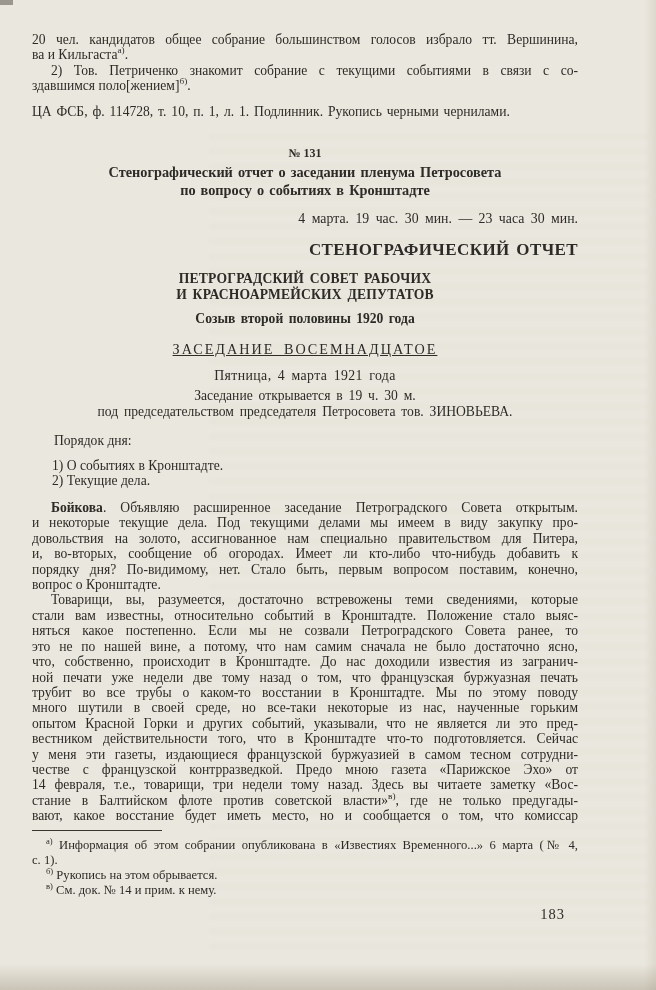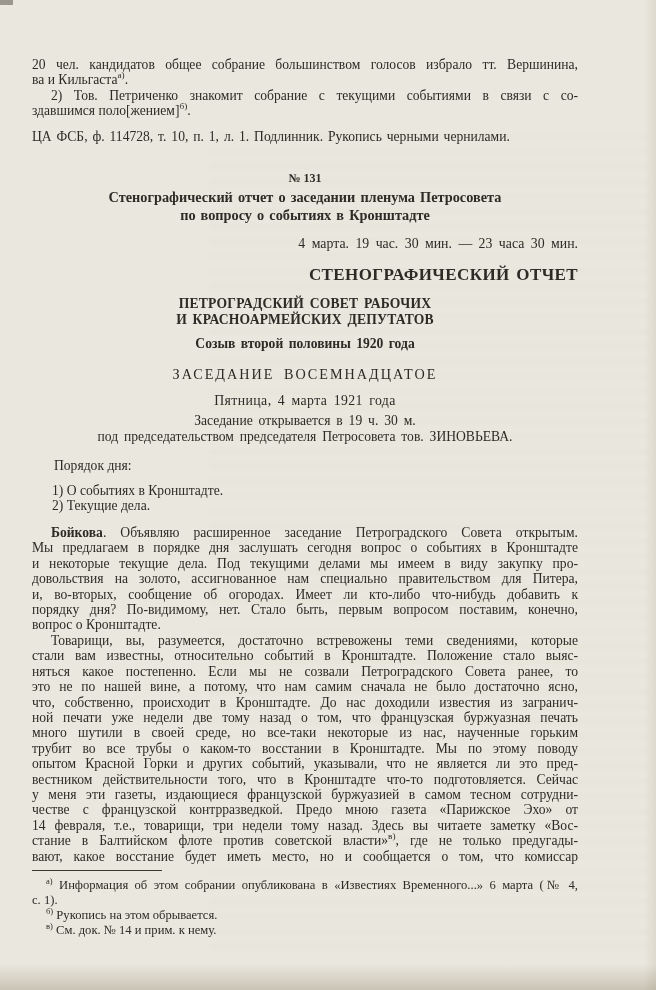--- a/index.html
+++ b/index.html
@@ -13,40 +13,40 @@
   
   .corner-mark{position:absolute;top:0;left:0;width:13px;height:5px;background:rgba(90,86,74,.55);}
   .shade-bottom{position:absolute;left:0;right:0;bottom:0;height:26px;
     background:linear-gradient(to bottom,rgba(125,115,88,0),rgba(125,115,88,.30));}
   .shade-right{position:absolute;top:0;bottom:0;right:0;width:12px;
     background:linear-gradient(to right,rgba(125,115,88,0),rgba(125,115,88,.12));}
   .bleed{position:absolute;top:130px;bottom:40px;left:210px;right:8px;z-index:0;
     background:repeating-linear-gradient(to bottom,transparent 0 5px,#76815f 5px 8px,transparent 8px 15px);
     opacity:.045;filter:blur(2px);pointer-events:none;}
   .content{position:relative;z-index:1;box-sizing:border-box;
-    padding:32px 44px 0 32px;width:622px;margin-top:25px;}
+    padding:32px 44px 0 32px;width:622px;}
   
   .body-text{font-size:13.6px;line-height:15.4px;}
   .line{text-align:justify;text-align-last:justify;}
   .line.left-last{text-align:right;text-align-last:left;}
   .line.indent{text-indent:19px;}
   sup{font-size:.68em;vertical-align:super;line-height:0;}
   b{font-weight:bold;}
   .archive-line{margin-top:10px;line-height:15.4px;text-align:left;word-spacing:1.5px;}
   
   .doc-head{margin-top:26px;text-align:center;}
   .doc-number{font-weight:bold;font-size:12px;line-height:16px;}
   .doc-title{margin-top:3px;font-weight:bold;font-size:14.3px;line-height:17.5px;word-spacing:1.5px;}
   .doc-time{margin-top:12px;text-align:right;font-size:13.8px;line-height:15.4px;word-spacing:3px;}
   
   .session-head{text-align:center;}
   .report-title{margin-top:16px;font-weight:bold;font-size:17px;line-height:16px;letter-spacing:.4px;word-spacing:2px;text-align:right;}
   .council{margin-top:13px;font-weight:bold;font-size:13.6px;line-height:15.5px;letter-spacing:.2px;word-spacing:2px;}
   .convocation{margin-top:9px;font-weight:bold;font-size:13.6px;line-height:15.5px;word-spacing:2px;}
-  .session-title{margin-top:14px;font-size:14.2px;line-height:16px;letter-spacing:2px;word-spacing:4px;}
+  .session-title{margin-top:14px;font-size:14.2px;line-height:16px;letter-spacing:2px;word-spacing:4px;text-decoration:underline;}
   .session-date{margin-top:11px;font-size:13.8px;line-height:15.5px;letter-spacing:.4px;word-spacing:2.5px;}
   .opening{margin-top:5px;font-size:13.6px;line-height:15.5px;word-spacing:2.5px;}
   
   .agenda{margin-top:14px;}
   .agenda-label{padding-left:22px;font-size:13.6px;line-height:15.4px;}
   .agenda-items{margin-top:9px;}
   .agenda-item{padding-left:20px;font-size:13.6px;line-height:15.6px;}
   
   .speech{margin-top:11px;}
   
@@ -108,36 +108,35 @@
       <div class="agenda-label">Порядок дня:</div>
       <div class="agenda-items">
         <div class="agenda-item">1) О событиях в Кронштадте.</div>
         <div class="agenda-item">2) Текущие дела.</div>
       </div>
     </section>
 
     <section class="speech body-text">
         <div>
           <div class="line indent"><b>Бойкова</b>. Объявляю расширенное заседание Петроградского Совета открытым.</div>
-          <div class="line">Мы предлагаем в порядке дня заслушать сегодня вопрос о событиях в Кронштадте</div>
           <div class="line">и некоторые текущие дела. Под текущими делами мы имеем в виду закупку про-</div>
           <div class="line">довольствия на золото, ассигнованное нам специально правительством для Питера,</div>
           <div class="line">и, во-вторых, сообщение об огородах. Имеет ли кто-либо что-нибудь добавить к</div>
           <div class="line">порядку дня? По-видимому, нет. Стало быть, первым вопросом поставим, конечно,</div>
           <div class="line left-last">вопрос о Кронштадте.</div>
         </div>
         <div>
           <div class="line indent">Товарищи, вы, разумеется, достаточно встревожены теми сведениями, которые</div>
           <div class="line">стали вам известны, относительно событий в Кронштадте. Положение стало выяс-</div>
           <div class="line">няться какое постепенно. Если мы не созвали Петроградского Совета ранее, то</div>
           <div class="line">это не по нашей вине, а потому, что нам самим сначала не было достаточно ясно,</div>
           <div class="line">что, собственно, происходит в Кронштадте. До нас доходили известия из загранич-</div>
           <div class="line">ной печати уже недели две тому назад о том, что французская буржуазная печать</div>
+          <div class="line">трубит во все трубы о каком-то восстании в Кронштадте. Мы по этому поводу</div>
           <div class="line">много шутили в своей среде, но все-таки некоторые из нас, наученные горьким</div>
-          <div class="line">трубит во все трубы о каком-то восстании в Кронштадте. Мы по этому поводу</div>
           <div class="line">опытом Красной Горки и других событий, указывали, что не является ли это пред-</div>
           <div class="line">вестником действительности того, что в Кронштадте что-то подготовляется. Сейчас</div>
           <div class="line">у меня эти газеты, издающиеся французской буржуазией в самом тесном сотрудни-</div>
           <div class="line">честве с французской контрразведкой. Предо мною газета «Парижское Эхо» от</div>
           <div class="line">14 февраля, т.е., товарищи, три недели тому назад. Здесь вы читаете заметку «Вос-</div>
           <div class="line">стание в Балтийском флоте против советской власти»<sup>в)</sup>, где не только предугады-</div>
           <div class="line">вают, какое восстание будет иметь место, но и сообщается о том, что комиссар</div>
         </div>
       </section>
 
@@ -148,19 +147,20 @@
             <div class="fn-line indent"><sup>а)</sup> Информация об этом собрании опубликована в «Известиях Временного...» 6 марта (№ 4,</div>
             <div class="fn-line left-last">с. 1).</div>
           </div>
           <div>
             <div class="fn-line indent left-last"><sup>б)</sup> Рукопись на этом обрывается.</div>
           </div>
           <div>
             <div class="fn-line indent left-last"><sup>в)</sup> См. док. № 14 и прим. к нему.</div>
           </div>
         </div>
+      <div class="page-number">183</div>
     </footer>
 
   </div>
 
   <div class="shade-right"></div>
   <div class="shade-bottom"></div>
 </div>
 
 </body></html>

